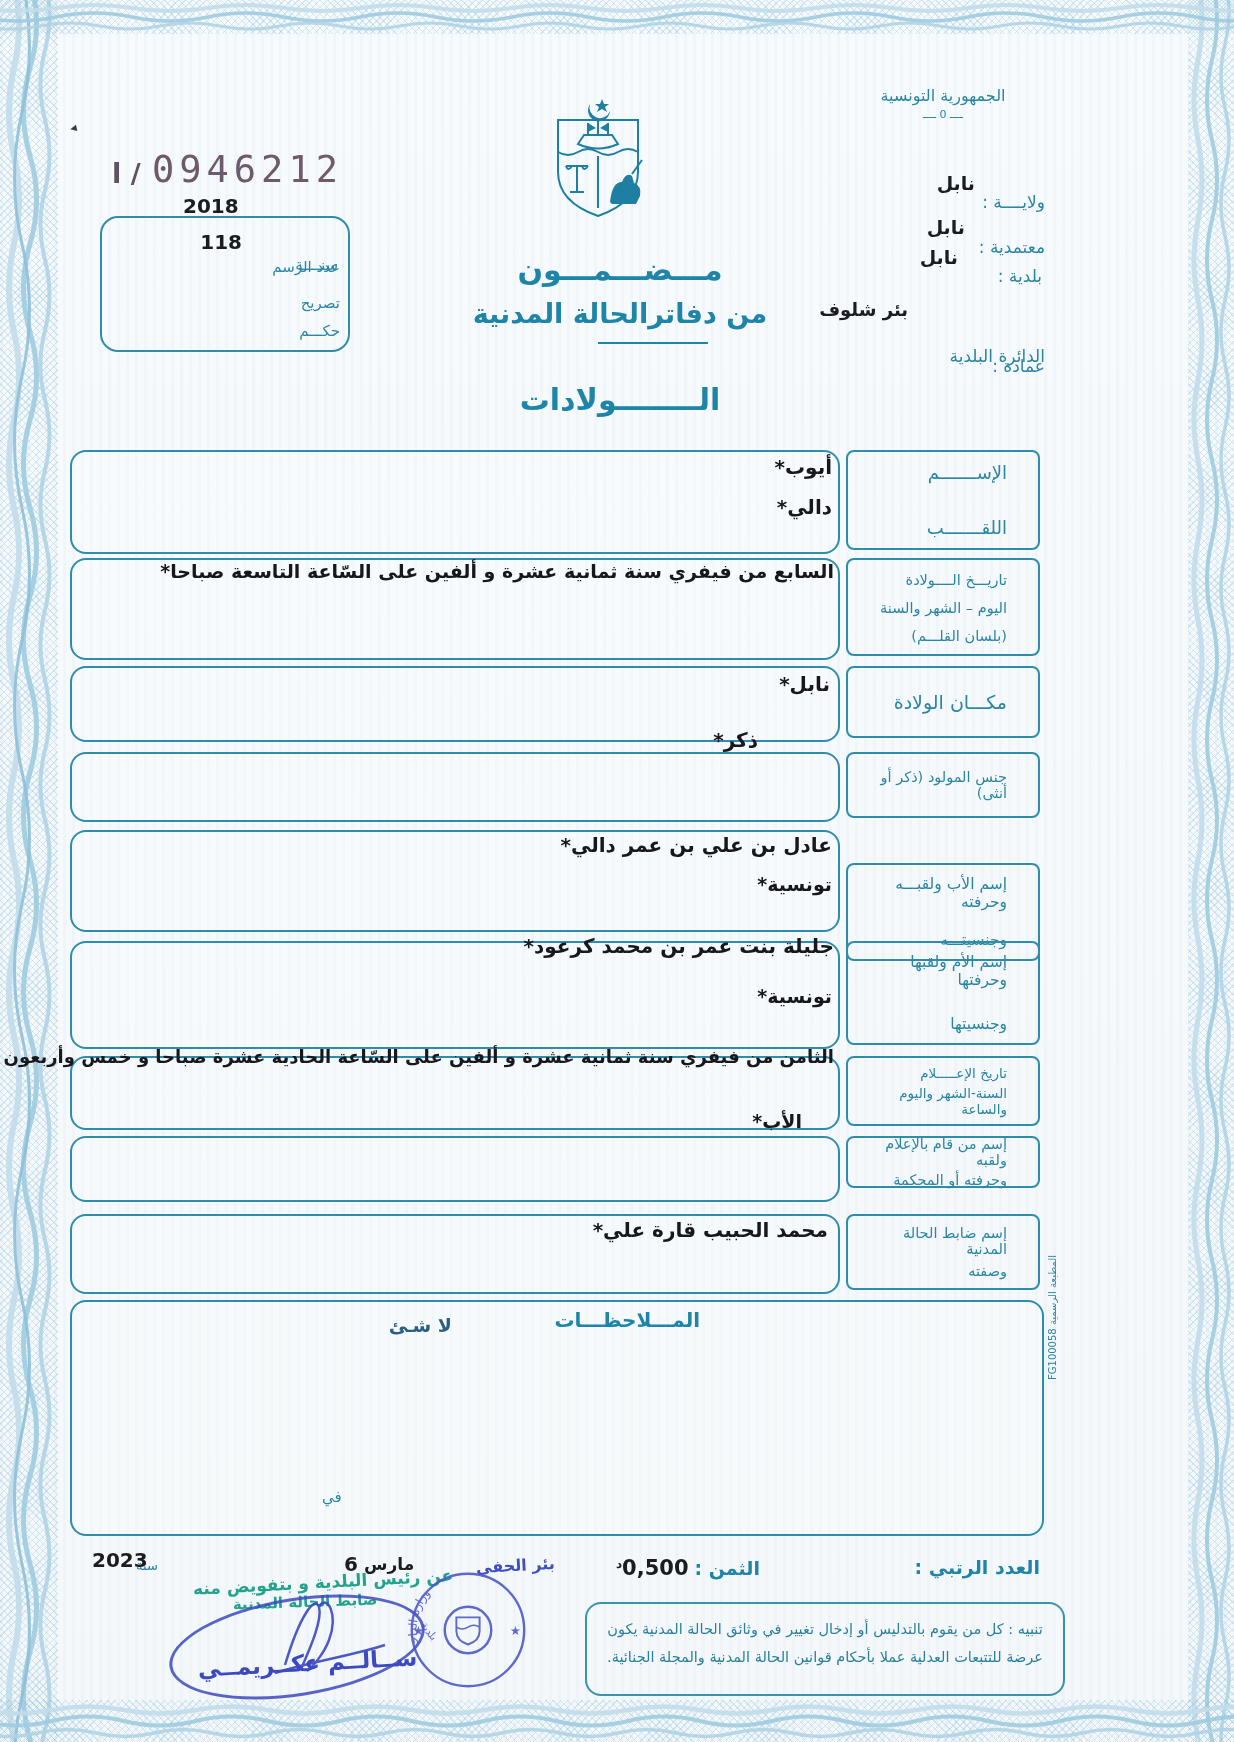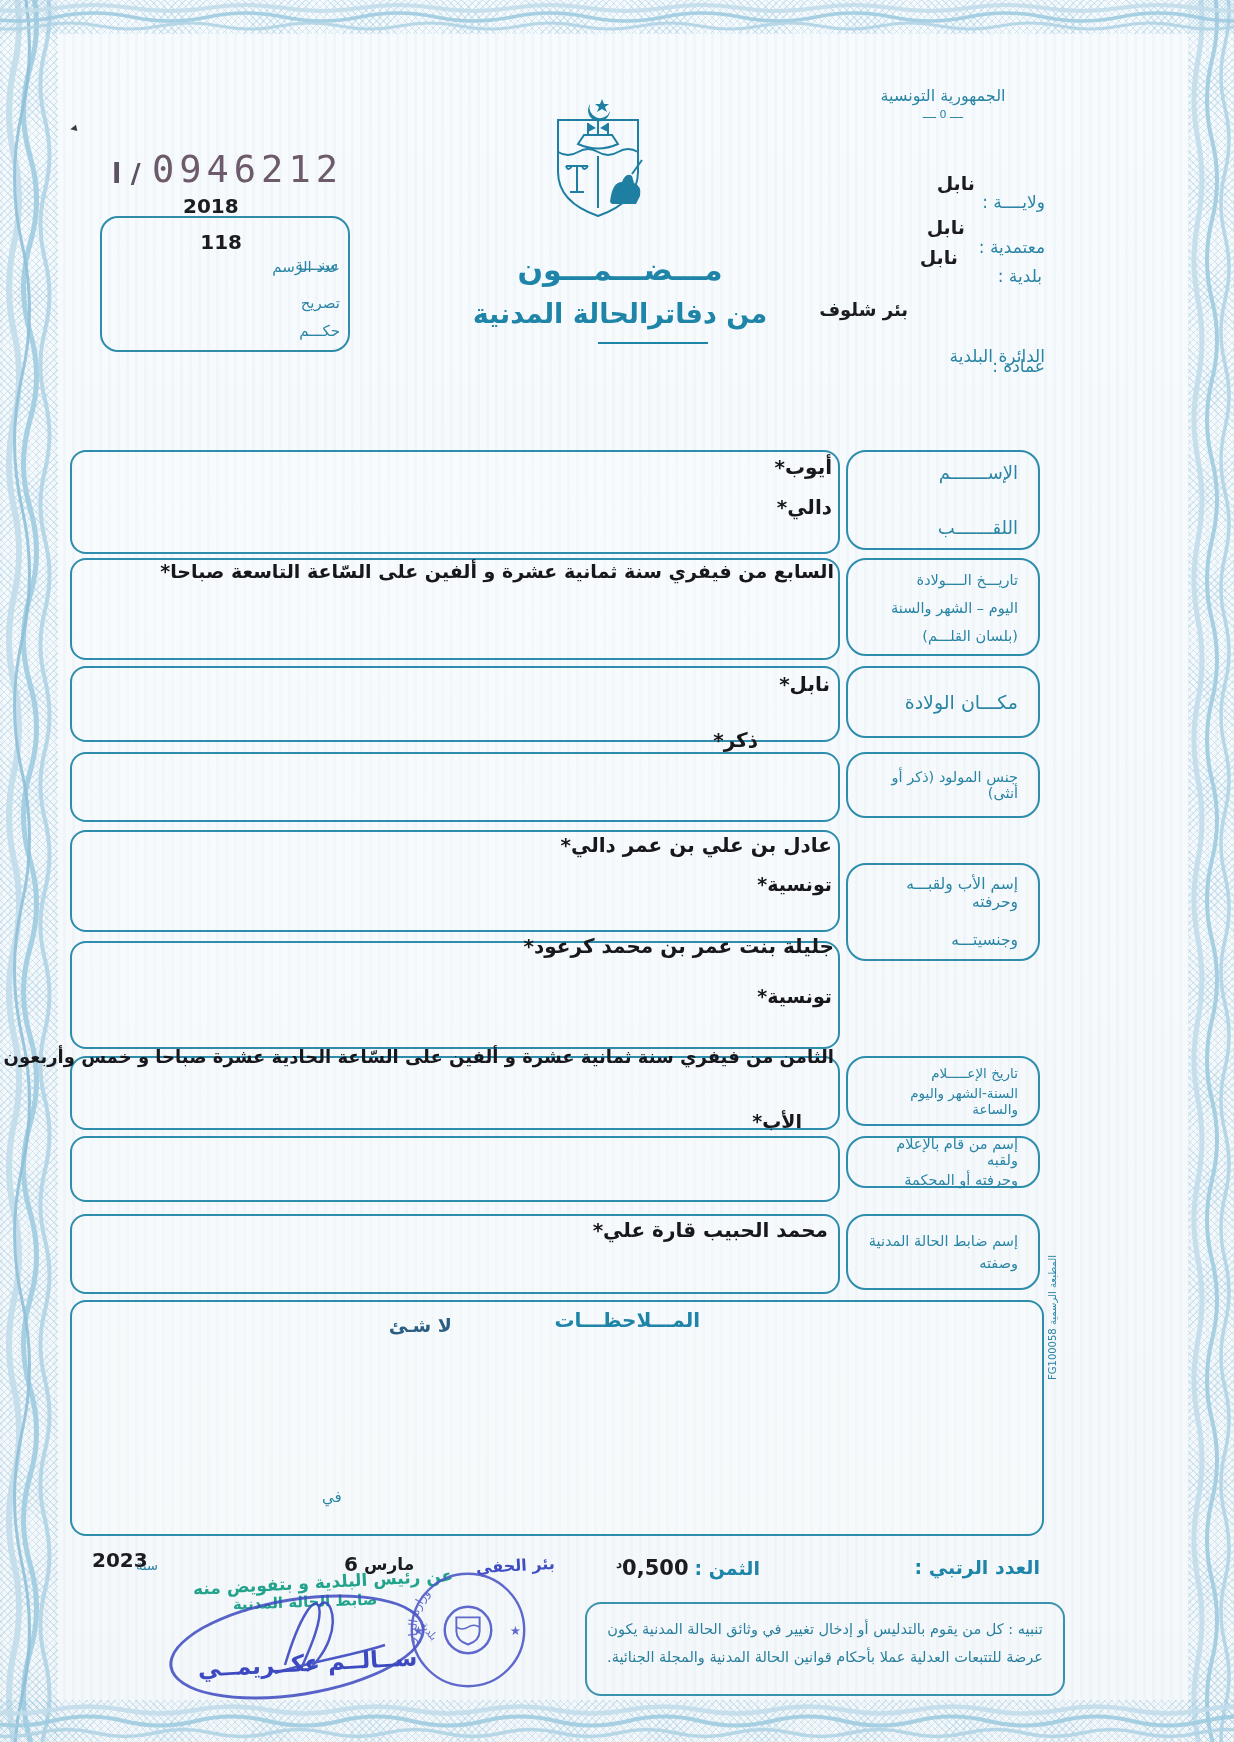--- a/index.html
+++ b/index.html
@@ -15,23 +15,23 @@
       repeating-linear-gradient(45deg, rgba(134,188,214,.30) 0 1px, rgba(0,0,0,0) 1px 5px),
       repeating-linear-gradient(-45deg, rgba(134,188,214,.30) 0 1px, rgba(0,0,0,0) 1px 5px);
   }
   .band svg{position:absolute;left:0;top:0;}
   .abs{position:absolute;}
   .ar{direction:rtl;unicode-bidi:embed;}
   .teal{color:#2a84a4;}
   .tealbold{color:#1f85a8;font-weight:bold;}
   .stamp{color:#1c1c20;font-weight:bold;}
   .fieldbox{position:absolute;border:2px solid #2e8dac;border-radius:16px;background:rgba(255,255,255,.25);}
-  .labelbox{position:absolute;left:846px;width:194px;border:2px solid #2e8dac;border-radius:20px;
+  .labelbox{position:absolute;left:846px;width:194px;border:2px solid #2e8dac;border-radius:8px;
     display:flex;flex-direction:column;justify-content:space-between;box-sizing:border-box;
-    padding:10px 20px;color:#2a84a4;}
+    padding:10px 31px;color:#2a84a4;}
   .labelbox div{text-align:right;}
   .val{position:absolute;font-weight:bold;color:#17171c;white-space:nowrap;}
   .bluestamp{color:#3f4cc2;font-weight:bold;}
   .greenstamp{color:#23a28c;font-weight:bold;}
   sup.cur{font-size:12px;font-weight:bold;color:#17171c;}
 </style>
 </head>
 <body>
 
 <div class="doc">
@@ -96,20 +96,21 @@
       <path d="M26 76 h22 M37 76 v26 M30 102 h14"></path>
       <path d="M26 76 q2 6 6 0 M42 76 q2 6 6 0"></path>
       <path d="M70 112 q2 -20 12 -20 q4 -10 10 -6 l2 7 q8 3 6 13 l-4 8 h-24 z" fill="#1f7fa3" stroke="none"></path>
       <path d="M92 84 l10 -14"></path>
     </g>
   </svg>
 
   <div class="abs ar tealbold" style="left:400px;top:252px;width:440px;text-align:center;font-size:30px;">مـــضـــمـــون</div>
   <div class="abs ar tealbold" style="left:400px;top:298px;width:440px;text-align:center;font-size:27px;">من دفاترالحالة المدنية</div>
   <div class="abs" style="left:598px;top:342px;width:110px;height:2px;background:#1f85a8;"></div>
+  <div class="abs ar tealbold" style="left:400px;top:382px;width:440px;text-align:center;font-size:30px;">الــــــــولادات</div>
 
   <div class="abs ar teal" style="right:189px;top:192px;font-size:17px;">ولايــــة :</div>
   <div class="abs ar stamp" style="right:259px;top:172px;font-size:19px;">نابل</div>
   <div class="abs ar teal" style="right:189px;top:237px;font-size:17px;">معتمدية :</div>
   <div class="abs ar stamp" style="right:269px;top:216px;font-size:19px;">نابل</div>
   <div class="abs ar teal" style="right:192px;top:266px;font-size:17px;">بلدية :</div>
   <div class="abs ar stamp" style="right:276px;top:246px;font-size:19px;">نابل</div>
   <div class="abs ar teal" style="right:189px;top:318px;font-size:17px;margin-top:28px;">الدائرة البلدية</div>
   <div class="abs ar stamp" style="right:326px;top:299px;font-size:18px;">بئر شلوف</div>
   <div class="abs ar teal" style="right:189px;top:356px;font-size:17px;">عمادة :</div>
@@ -136,20 +137,24 @@
   </div>
   <div class="labelbox ar" style="top:666px;height:72px;font-size:19px;justify-content:center;">
     <div>مكـــان الولادة</div>
   </div>
   <div class="labelbox ar" style="top:752px;height:66px;font-size:14.5px;justify-content:center;">
     <div>جنس المولود (ذكر أو أنثى)</div>
   </div>
   <div class="labelbox ar" style="top:830px;height:98px;font-size:15.5px;margin-top:33px;">
     <div>إسم الأب ولقبـــه وحرفته</div>
     <div>وجنسيتـــه</div>
+  </div>
+  <div class="labelbox ar" style="top:941px;height:104px;font-size:15.5px;">
+    <div>إسم الأم ولقبها وحرفتها</div>
+    <div>وجنسيتها</div>
   </div>
   <div class="labelbox ar" style="top:1056px;height:70px;font-size:13.5px;justify-content:center;gap:4px;">
     <div>تاريخ الإعـــــلام</div>
     <div>السنة-الشهر واليوم والساعة</div>
   </div>
   <div class="labelbox ar" style="top:1136px;height:52px;font-size:14.5px;justify-content:center;gap:4px;">
     <div>إسم من قام بالإعلام ولقبه</div>
     <div>وحرفته أو المحكمة</div>
   </div>
   <div class="labelbox ar" style="top:1214px;height:76px;font-size:14.5px;justify-content:center;gap:6px;">

